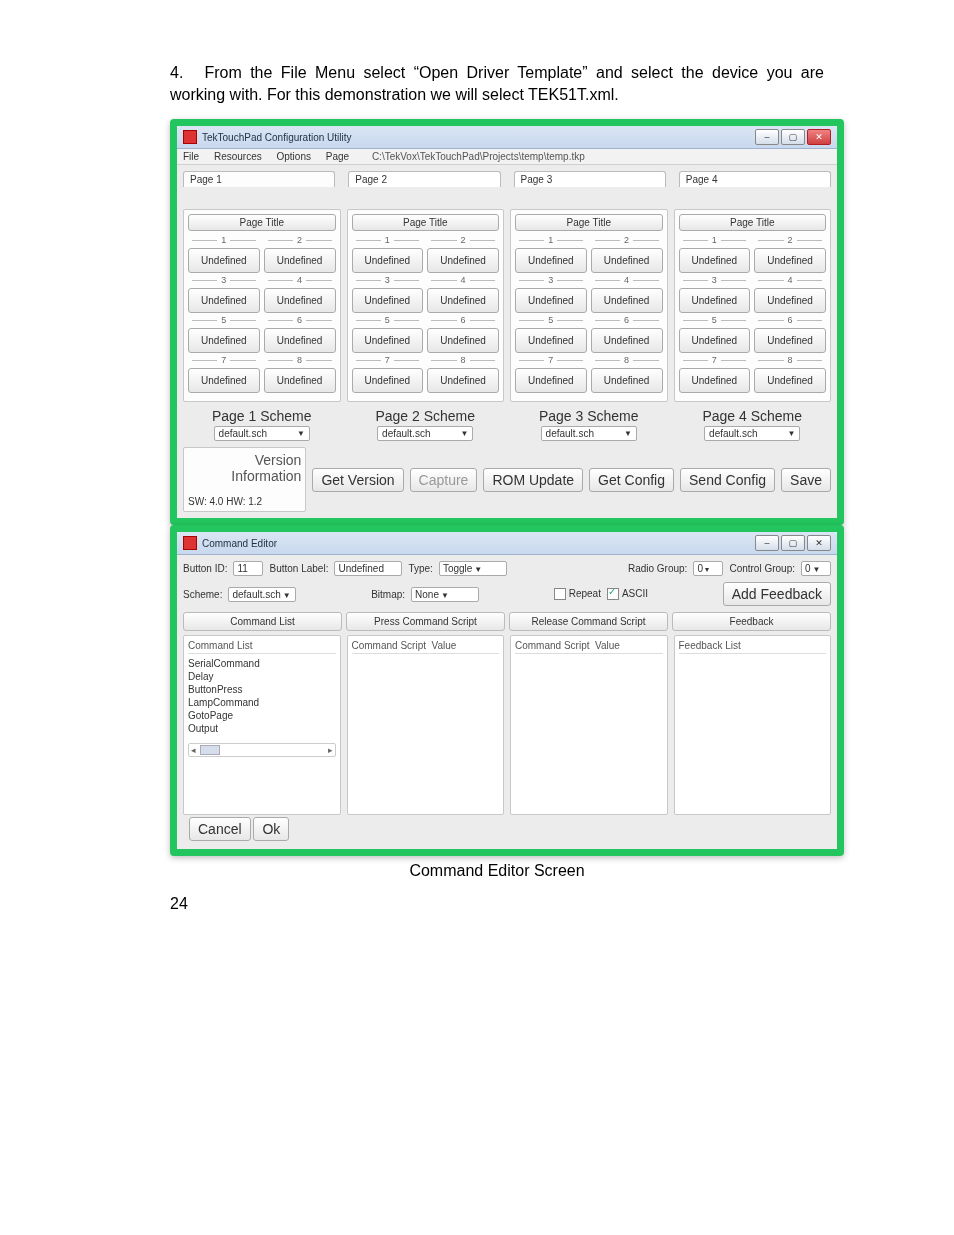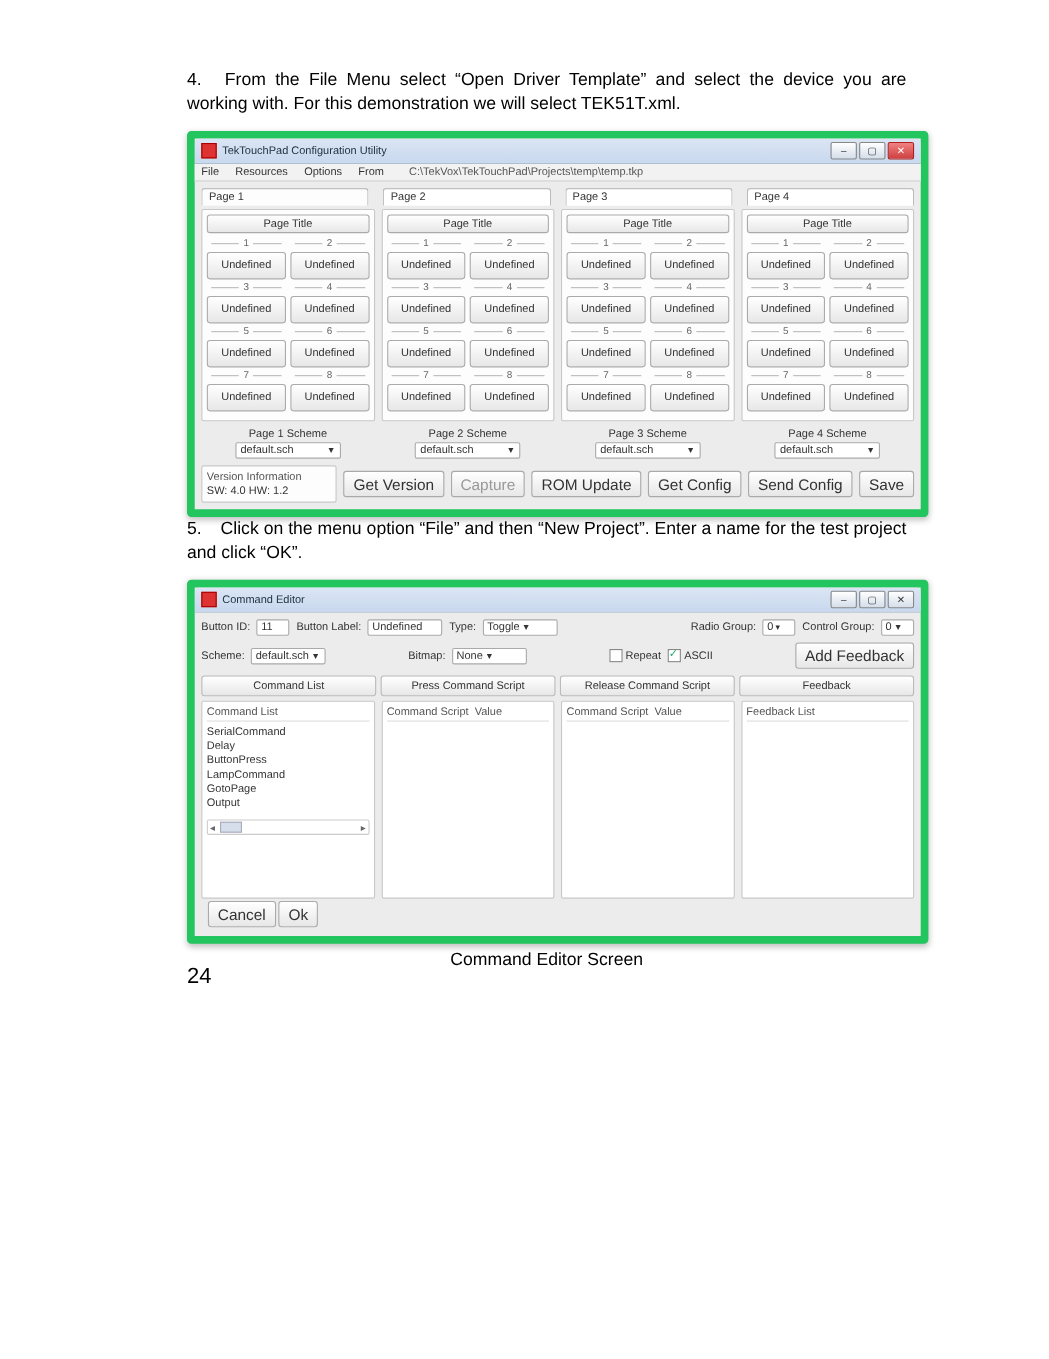--- a/index.html
+++ b/index.html
@@ -1,56 +1,56 @@
 <!DOCTYPE html>
 <html><head>
 <meta charset="utf-8">
 <style>
   html,body{margin:0;padding:0;background:#fff;font-family:Arial,Helvetica,sans-serif;color:#000;font-size:16px}
   .page{width:954px;height:969px;position:relative;box-sizing:border-box;padding:62px 130px 0 170px}
   .instr{text-align:justify;margin:0 0 14px 0;line-height:1.35}
   .num{display:inline-block;width:26px}
   .caption{text-align:center;margin:6px 0 14px 0}
-  .pagenum{position:absolute;left:170px;bottom:69px;font-size:20px}
+  .pagenum{position:absolute;left:170px;bottom:56px;font-size:16px}
 
   
   .shot{margin:0 auto;background:#ececec;border:7px solid #22c55e;border-radius:4px;box-shadow:0 2px 6px rgba(0,0,0,.25);font-size:10px;color:#333}
   .shot1{width:660px}
   .titlebar{display:flex;align-items:center;padding:3px 6px;background:linear-gradient(#dbe6f4,#c8d8ee);border-bottom:1px solid #9fb4cc;border-radius:4px 4px 0 0}
   .ticon{width:12px;height:12px;background:#d33;border:1px solid #a00;margin-right:5px}
   .ttxt{flex:1;color:#234}
   .winbtns{display:flex;gap:2px}
   .wb{width:22px;height:14px;border:1px solid #888;background:linear-gradient(#fff,#d5deea);border-radius:2px;display:flex;align-items:center;justify-content:center;font-size:9px;line-height:1}
   .wb.close{background:linear-gradient(#f08282,#d04040);border-color:#b02020;color:#fff}
 
   .menubar{padding:2px 6px;background:#f2f2f2;border-bottom:1px solid #d0d0d0}
   .menubar span{margin-right:12px}
   .pathlbl{margin-left:8px;color:#555}
 
   .body1{padding:6px}
-  .tabrow{display:flex;gap:13px;margin-bottom:3px}
+  .tabrow{display:flex;gap:13px;margin-bottom:22px}
   .tab{flex:1;padding:2px 6px;background:#fff;border:1px solid #bbb;border-bottom:none;border-radius:3px 3px 0 0}
   .tab.sel{background:#fdfdfd}
   .quad{display:flex;gap:6px}
   .col{flex:1;background:#fdfdfd;border:1px solid #c8c8c8;padding:4px;border-radius:2px}
   .ptbtn{display:block;margin:0 auto 6px;padding:2px 22px;border:1px solid #aaa;background:linear-gradient(#fff,#e7e7e7);border-radius:3px;text-align:center;font-size:10px}
   .gridrow{display:flex;gap:4px;margin-bottom:4px}
   .cellwrap{flex:1}
   .cellwrap .lbl{font-size:9px;color:#666;border-top:1px solid #bbb;margin:0 4px;text-align:center;position:relative;top:3px}
   .cellwrap .lbl span{background:#fdfdfd;padding:0 4px;position:relative;top:-6px}
   .ubtn{padding:6px 0;border:1px solid #aaa;background:linear-gradient(#fff,#e7e7e7);border-radius:3px;text-align:center;font-size:10px}
   .schrow{display:flex;gap:6px;margin-top:6px}
   .schcol{flex:1;text-align:center}
-  .schcol .sl{font-size:10px;margin-bottom:2px}
+  .schcol .sl{font-size:14px;margin-bottom:2px}
   .schsel{display:inline-flex;align-items:center;border:1px solid #aaa;background:#fff;border-radius:2px;padding:1px 4px;font-size:10px}
   .schsel .dd{margin-left:30px;font-size:8px}
 
   .botrow{display:flex;gap:6px;margin-top:6px;align-items:center}
   .verbox{flex:1;border:1px solid #c8c8c8;background:#fdfdfd;padding:4px;border-radius:2px}
-  .verbox .vttl{font-size:10px;color:#555;margin-bottom:2px;text-align:left}
+  .verbox .vttl{font-size:14px;color:#555;margin-bottom:12px;text-align:right}
   .sbtn{padding:3px 8px;border:1px solid #aaa;background:linear-gradient(#fff,#e7e7e7);border-radius:3px;font-size:14px}
   .sbtn.dis{color:#999}
 
   
   .shot2{width:660px}
   .body2{padding:6px}
   .row2{display:flex;align-items:center;gap:6px;margin-bottom:6px;font-size:10px}
   .inp{border:1px solid #aaa;background:#fff;padding:1px 3px;border-radius:2px;min-width:22px;display:inline-block}
   .inp.wide{min-width:60px}
   .ddicon{font-size:8px;margin-left:2px}
@@ -83,21 +83,21 @@
     <span class="winbtns">
       <span class="wb">–</span>
       <span class="wb">▢</span>
       <span class="wb close">✕</span>
     </span>
   </div>
   <div class="menubar">
     <span>File</span>
     <span>Resources</span>
     <span>Options</span>
-    <span>From</span>
+    <span>Page</span>
     <span class="pathlbl">C:\TekVox\TekTouchPad\Projects\temp\temp.tkp</span>
   </div>
   <div class="body1">
     <div class="tabrow">
       <div class="tab sel">Page 1</div>
       <div class="tab">Page 2</div>
       <div class="tab">Page 3</div>
       <div class="tab">Page 4</div>
     </div>
     <div class="quad" id="quad">
@@ -300,24 +300,20 @@
       <span class="sbtn">Get Version</span>
       <span class="sbtn dis">Capture</span>
       <span class="sbtn">ROM Update</span>
       <span class="sbtn">Get Config</span>
       <span class="sbtn">Send Config</span>
       <span class="sbtn">Save</span>
     </div>
   </div>
 </div>
 
-<p class="instr">
-  <span class="num">5.</span>
-  <span>Click on the menu option “File” and then “New Project”. Enter a name for the test project and click “OK”.</span>
-</p>
 
 
 <div class="shot shot2">
   <div class="titlebar">
     <span class="ticon"></span>
     <span class="ttxt">Command Editor</span>
     <span class="winbtns">
       <span class="wb">–</span>
       <span class="wb">▢</span>
       <span class="wb">✕</span>

